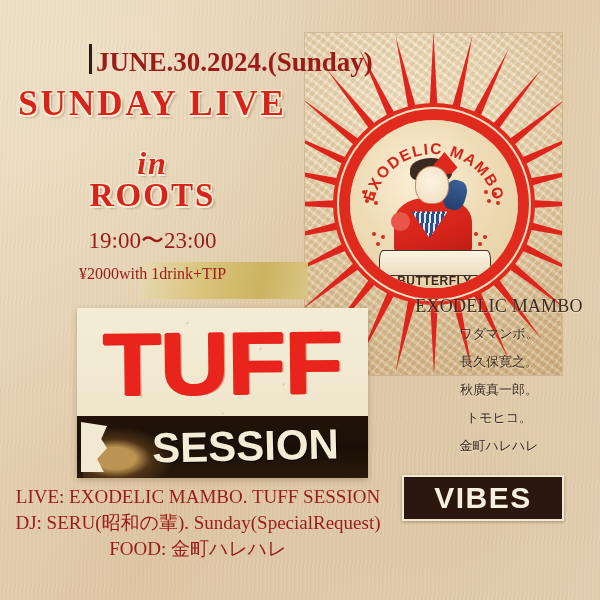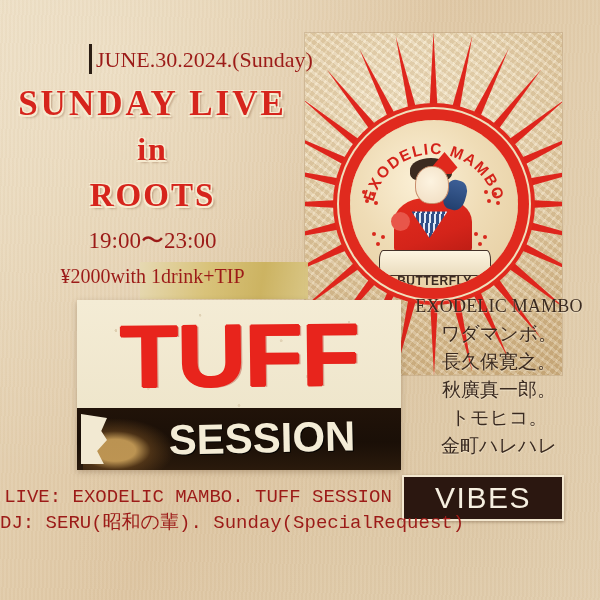--- a/index.html
+++ b/index.html
@@ -182,22 +182,22 @@
     width: 168px;
     height: 37px;
     background: linear-gradient(100deg, #e6d9b2 0%, #d8c277 40%, #cbb25e 72%, #d9c684 100%);
     opacity: 0.95;
   }
 
   
   .tuff {
     position: absolute;
     left: 77px;
-    top: 300px;
-    width: 324px;
+    top: 308px;
+    width: 291px;
     height: 170px;
     background: linear-gradient(180deg, #f4ecd5 0%, #efe6cc 62%, #ece1c4 100%);
     box-shadow: 0 2px 6px rgba(80,55,30,0.28);
     overflow: hidden;
   }
   .tuff .speck {
     position: absolute; inset: 0;
     background:
       radial-gradient(circle at 12% 18%, rgba(150,110,60,0.22) 0 1.2px, transparent 1.6px),
       radial-gradient(circle at 38% 9%, rgba(150,110,60,0.20) 0 1.1px, transparent 1.5px),
@@ -261,71 +261,72 @@
     position: absolute;
     left: 89px; top: 44px;
     width: 3px; height: 30px;
     background: #2a1d14;
   }
   .date-line {
     position: absolute;
     left: 96px; top: 47px;
     color: #9c1b18;
     font-family: "Liberation Serif", serif;
-    font-size: 22px;
+    font-size: 27px;
     white-space: nowrap;
+    font-weight: bold;
   }
   .big-red {
     position: absolute;
     left: 0; width: 305px;
     text-align: center;
     color: #d6241c;
     font-family: "Liberation Serif", serif;
     font-weight: 700;
     letter-spacing: 2px;
     text-shadow:
       -1.5px -1.5px 0 #f6ead0, 1.5px -1.5px 0 #f6ead0,
       -1.5px 1.5px 0 #f6ead0, 1.5px 1.5px 0 #f6ead0,
       0 0 2px rgba(120,20,15,0.25),
       3px 3px 2px rgba(120,70,35,0.30);
   }
   .line-sunday { top: 84px; font-size: 35px; letter-spacing: 3px; }
-  .line-in     { top: 131px; font-size: 32px; }
+  .line-in     { top: 145px; font-size: 32px; font-style: italic; }
   .line-roots  { top: 177px; font-size: 33px; letter-spacing: 2px; }
 
   .time-line {
     position: absolute;
     left: 0; width: 305px; top: 225px;
     text-align: center;
     color: #9c1b18;
     font-family: "Liberation Serif", serif;
     font-size: 23px;
   }
   .price-line {
     position: absolute;
     left: 0; width: 305px; top: 265px;
     text-align: center;
     color: #9c1b18;
     font-family: "Liberation Serif", serif;
-    font-size: 20px;
+    font-size: 16px;
   }
 
   
   .members {
     position: absolute;
     left: 404px;
     top: 292px;
     width: 190px;
     text-align: center;
   }
   .members .m {
     display: block;
     color: #3a2a20;
     font-family: "Liberation Serif", serif;
-    font-size: 19px;
+    font-size: 13px;
     line-height: 28px;
     white-space: nowrap;
     text-shadow: 0 1px 1px rgba(255,248,228,0.55);
   }
   .members .m.head {
     font-size: 18px;
     letter-spacing: 0.2px;
   }
 
   
@@ -338,36 +339,36 @@
     background: #2b1710;
     border: 2px solid #f3e7cf;
     display: flex;
     align-items: center;
     justify-content: center;
     box-shadow: 0 1px 3px rgba(60,35,15,0.35);
   }
   .vibes span {
     color: #f6efe0;
     font-family: "Liberation Sans", sans-serif;
-    font-weight: 400;
+    font-weight: 700;
     font-size: 30px;
     letter-spacing: 1.5px;
   }
 
   
   .credits {
     position: absolute;
     left: 0; top: 484px;
     width: 396px;
     text-align: center;
   }
   .credits .c {
     display: block;
     color: #9c1b18;
-    font-family: Liberation Mono, monospace;
+    font-family: Liberation Serif, serif;
     font-size: 19px;
     line-height: 26px;
     white-space: nowrap;
   }
 </style>
 </head>
 <body>
 
 <div id="flyer">
 
@@ -490,15 +491,16 @@
     <span class="m">金町ハレハレ</span>
   </div>
 
   <div class="vibes">
     <span>VIBES</span>
   </div>
 
   <div class="credits">
     <span class="c">LIVE: EXODELIC MAMBO. TUFF SESSION</span>
     <span class="c">DJ: SERU(昭和の輩). Sunday(SpecialRequest)</span>
+    <span class="c">FOOD: 金町ハレハレ</span>
   </div>
 
 </div>
 
 </body></html>

